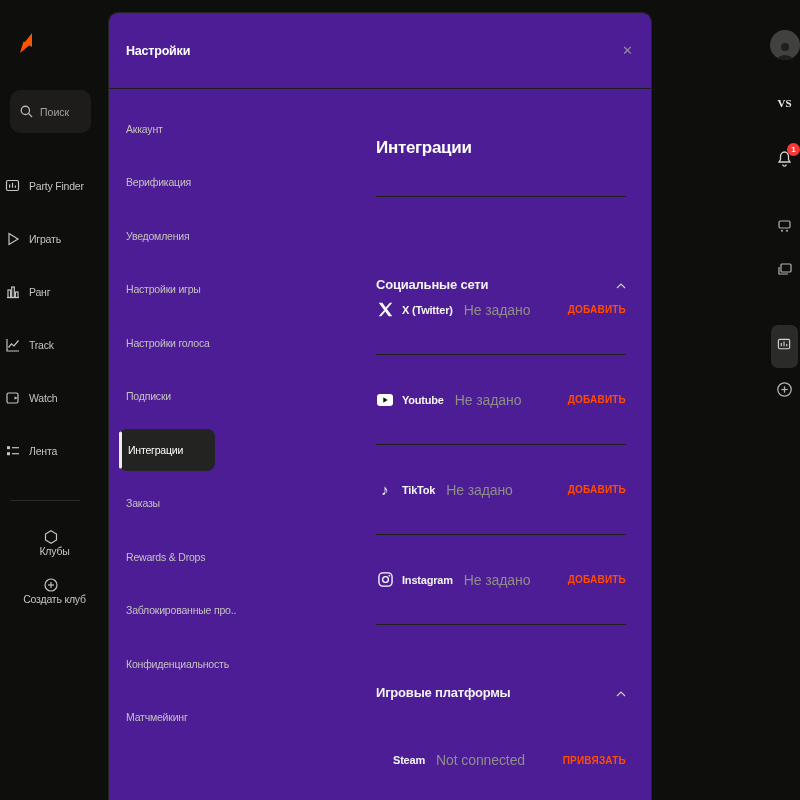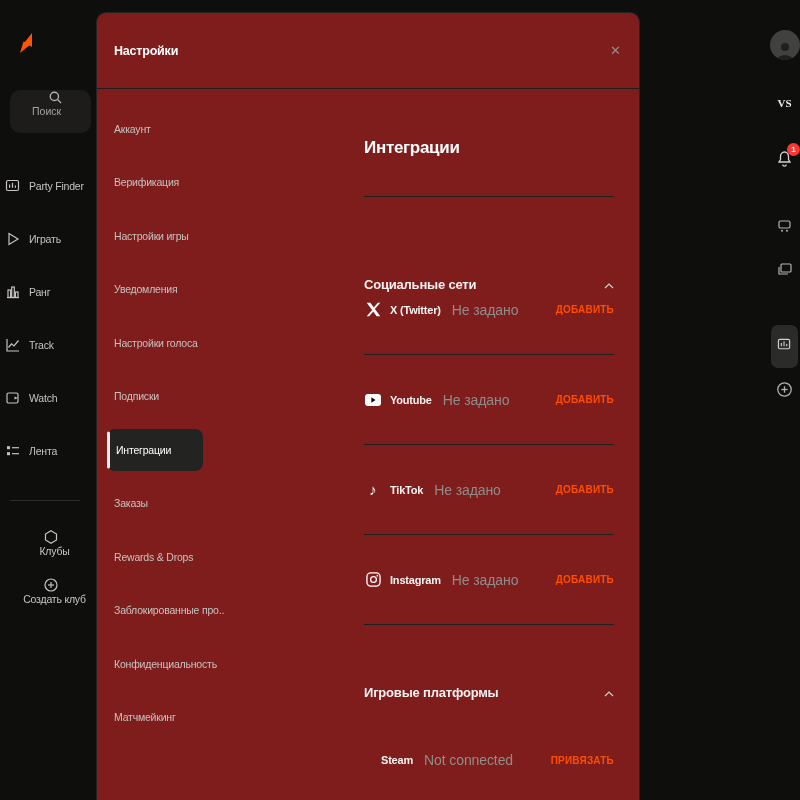--- a/index.html
+++ b/index.html
@@ -3,35 +3,35 @@
 <meta charset="utf-8">
 <style>
   * { margin:0; padding:0; box-sizing:border-box; }
   html,body { width:800px; height:800px; background:#0e0e0d; overflow:hidden;
               font-family:"Liberation Sans", sans-serif; }
 
   
   #sidebar { position:absolute; left:0; top:0; width:96px; height:800px; }
   #logo { position:absolute; left:11px; top:31px; width:24px; height:24px; }
   #search-box { position:absolute; left:10px; top:90px; width:81px; height:43px;
-    background:#1d1c1a; border-radius:10px; display:flex; align-items:center; padding-left:9px;flex-direction:column; }
+    background:#1d1c1a; border-radius:10px; display:flex; align-items:center; padding-left:9px; }
   #search-box input { background:transparent; border:none; outline:none; color:#a5a29d;
     font-size:10.5px; width:52px; margin-left:6px; font-family:"Liberation Sans",sans-serif; }
   #search-box input::placeholder { color:#a5a29d; }
   #side-nav { position:absolute; left:0; top:159px; width:96px; }
   .side-item { height:53px; display:flex; align-items:center; padding-left:5px; cursor:pointer; }
   .side-item .lbl { color:#c7c4bf; font-size:10.5px; letter-spacing:-0.2px; margin-left:8px; white-space:nowrap; }
   .side-divider { position:absolute; left:10px; top:500px; width:70px; height:1px; background:#2b2b29; }
   #side-footer { position:absolute; left:0; top:529px; width:96px; }
   #side-footer .side-item { height:48px;flex-direction:column; }
   .sicon { flex:0 0 auto; display:flex; }
 
   
-  #modal { position:absolute; left:96px; top:12px; width:544px; height:788px;
-    background:#7f1d1d; border:1px solid #242422; border-bottom:none;
+  #modal { position:absolute; left:108px; top:12px; width:544px; height:788px;
+    background:#4c1d95; border:1px solid #242422; border-bottom:none;
     border-radius:10px 10px 0 0; overflow:hidden; }
   #modal-header { height:76px; display:flex; align-items:center; justify-content:space-between;
     padding:0 18px 0 17px; border-bottom:1px solid #1e1e1c; }
   #modal-title { color:#ffffff; font-size:12.5px; font-weight:bold; letter-spacing:-0.2px; }
   #modal-close { color:#8f8f8d; font-size:13px; cursor:pointer; font-weight:300; }
 
   #settings-nav { position:absolute; left:0; top:89px; width:256px;text-align:center; }
   .nav-item { height:53.5px; display:flex; align-items:center; padding-left:17px;
     color:#c6c3be; font-size:10.5px; letter-spacing:-0.2px; position:relative; cursor:pointer; white-space:nowrap; }
   .nav-item.active { color:#fff; }
@@ -198,24 +198,24 @@
     </div>
 
     <div id="settings-nav">
       <div class="nav-item">
           <span class="pill">Аккаунт</span>
         </div>
       <div class="nav-item">
           <span class="pill">Верификация</span>
         </div>
       <div class="nav-item">
+          <span class="pill">Уведомления</span>
+        </div>
+      <div class="nav-item">
           <span class="pill">Настройки игры</span>
-        </div>
-      <div class="nav-item">
-          <span class="pill">Уведомления</span>
         </div>
       <div class="nav-item">
           <span class="pill">Настройки голоса</span>
         </div>
       <div class="nav-item">
           <span class="pill">Подписки</span>
         </div>
       <div class="nav-item active">
         <span class="active-bar"></span>
         <span class="pill">Интеграции</span>

